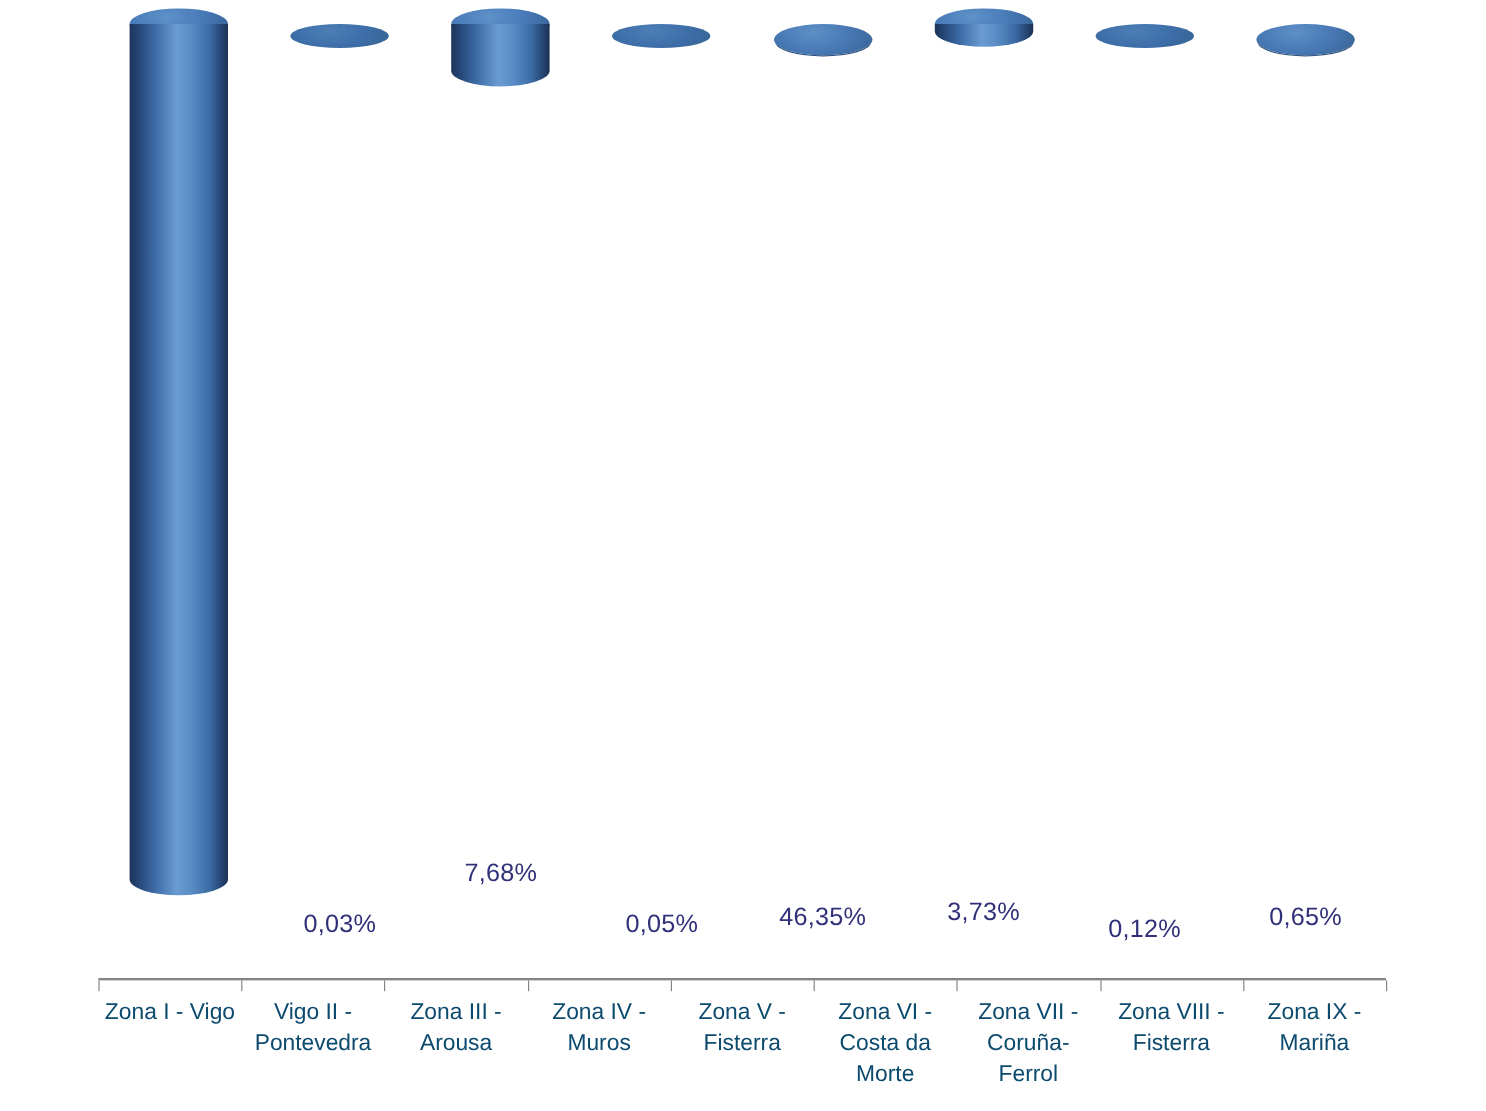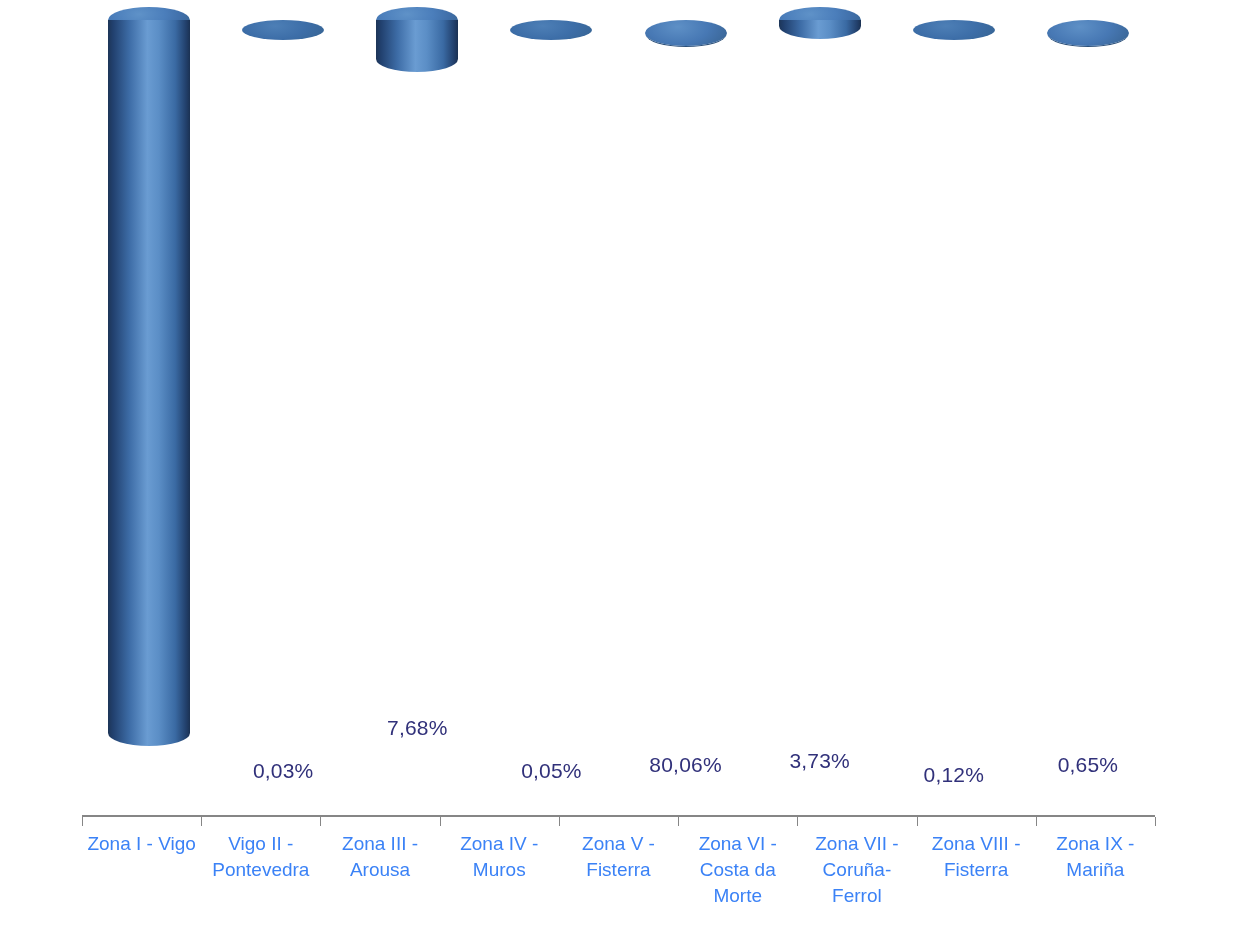--- a/index.html
+++ b/index.html
@@ -130,21 +130,21 @@
     left: 82px;
     top: 831px;
     width: 1073px;
     display: flex;
   }
   .cat {
     flex: 1 1 0;
     text-align: center;
     font-size: 19px;
     line-height: 26px;
-    color: #3b82f6;
+    color: #0c4a6e;
     padding: 0 4px;
     box-sizing: border-box;
   }
 </style>
 </head>
 <body>
 
 <div id="chart-root">
 
   <div class="columns">
@@ -170,21 +170,21 @@
       </div>
     </div>
 
     <div class="col">
       <div class="value-label" style="bottom: 32px;">0,05%</div>
       <div class="disc"></div>
     </div>
 
 
     <div class="col">
-      <div class="value-label" style="bottom: 38px;">80,06%</div>
+      <div class="value-label" style="bottom: 38px;">46,35%</div>
       <div class="disc tall"></div>
     </div>
 
     <div class="col">
       <div class="value-label" style="bottom: 41.6399px;">3,73%</div>
       <div class="cyl">
         <div class="cyl-top"></div>
         <div class="cyl-body" style="height: 18.6399px;"></div>
       </div>
     </div>

